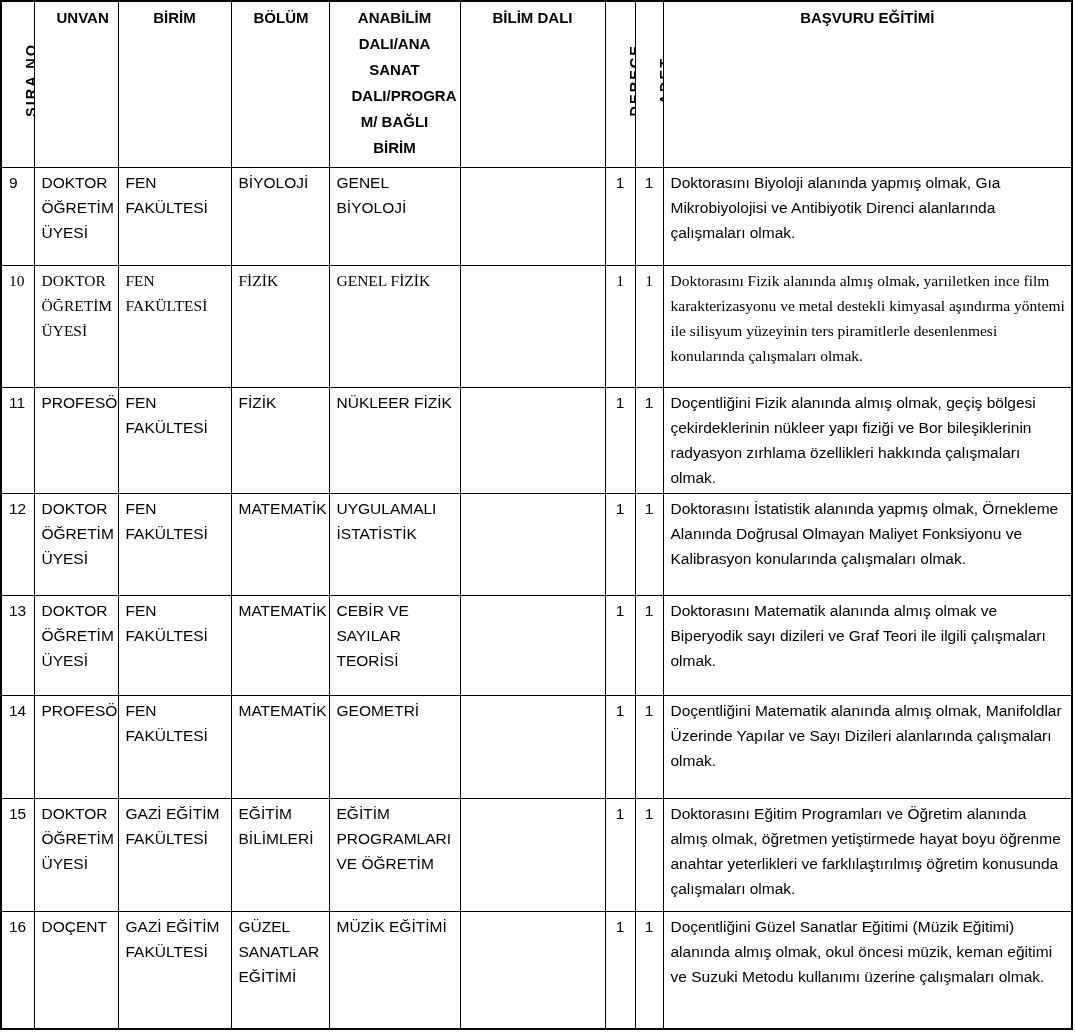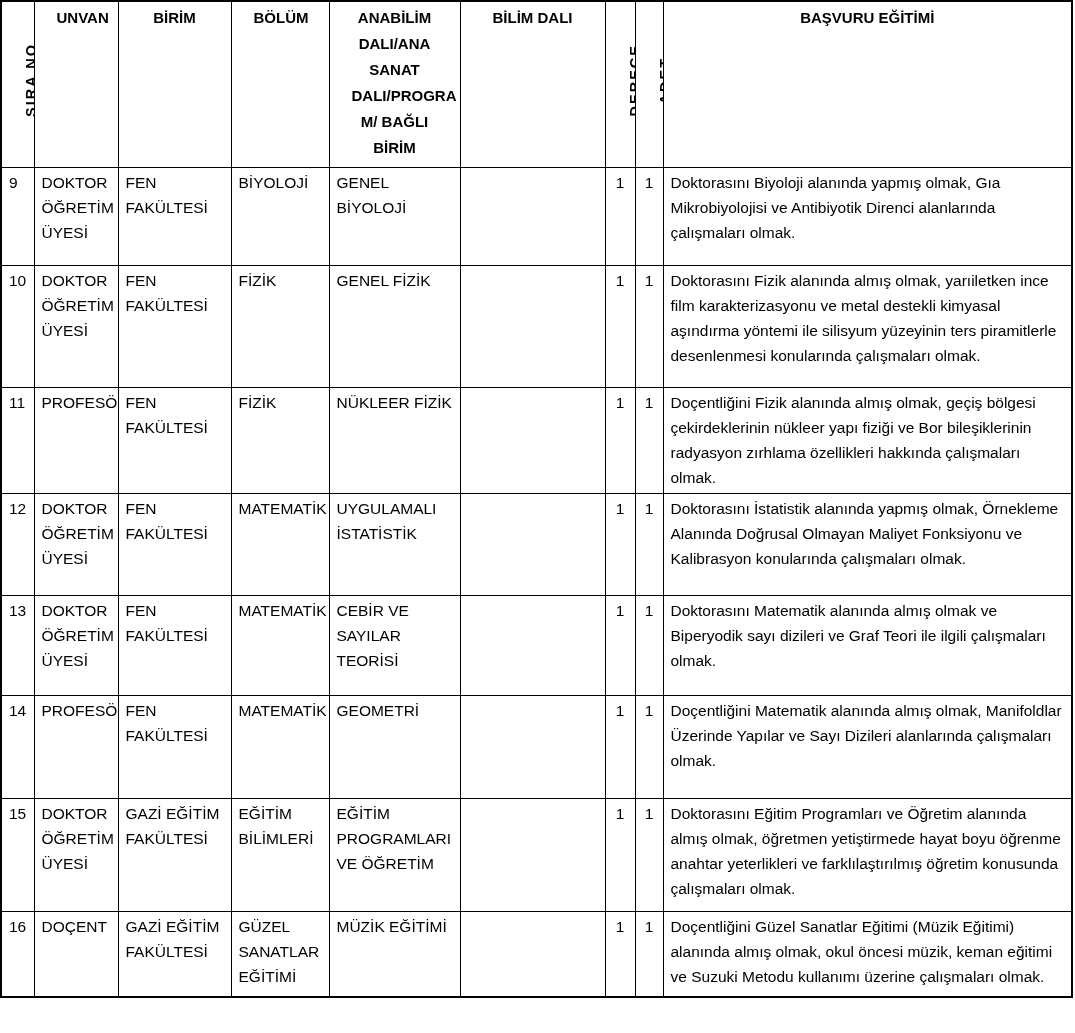--- a/index.html
+++ b/index.html
@@ -64,27 +64,27 @@
     padding: 2px 6px 3px 7px;
   }
   tbody td.c-sira_no { padding-left: 7px; }
   tbody td.c-derece, tbody td.c-adet {
     text-align: center;
     padding-left: 2px;
     padding-right: 2px;
   }
   
   tbody tr:nth-child(1) { height: 98px; }
-  tbody tr:nth-child(2) { height: 122px; }
+  tbody tr:nth-child(2) { height: 122px; font-family: Liberation Serif, serif; }
   tbody tr:nth-child(3) { height: 100px; }
   tbody tr:nth-child(4) { height: 102px; }
   tbody tr:nth-child(5) { height: 100px; }
   tbody tr:nth-child(6) { height: 103px; padding-left: 15px; }
   tbody tr:nth-child(7) { height: 113px; }
-  tbody tr:nth-child(8) { height: 86px; }
+  tbody tr:nth-child(8) { height: 118px; }
 </style>
 </head>
 <body>
 
 <div class="page">
   <table class="jobs">
     <colgroup>
       <col class="w-sira">
       <col class="w-unvan">
       <col class="w-birim">

